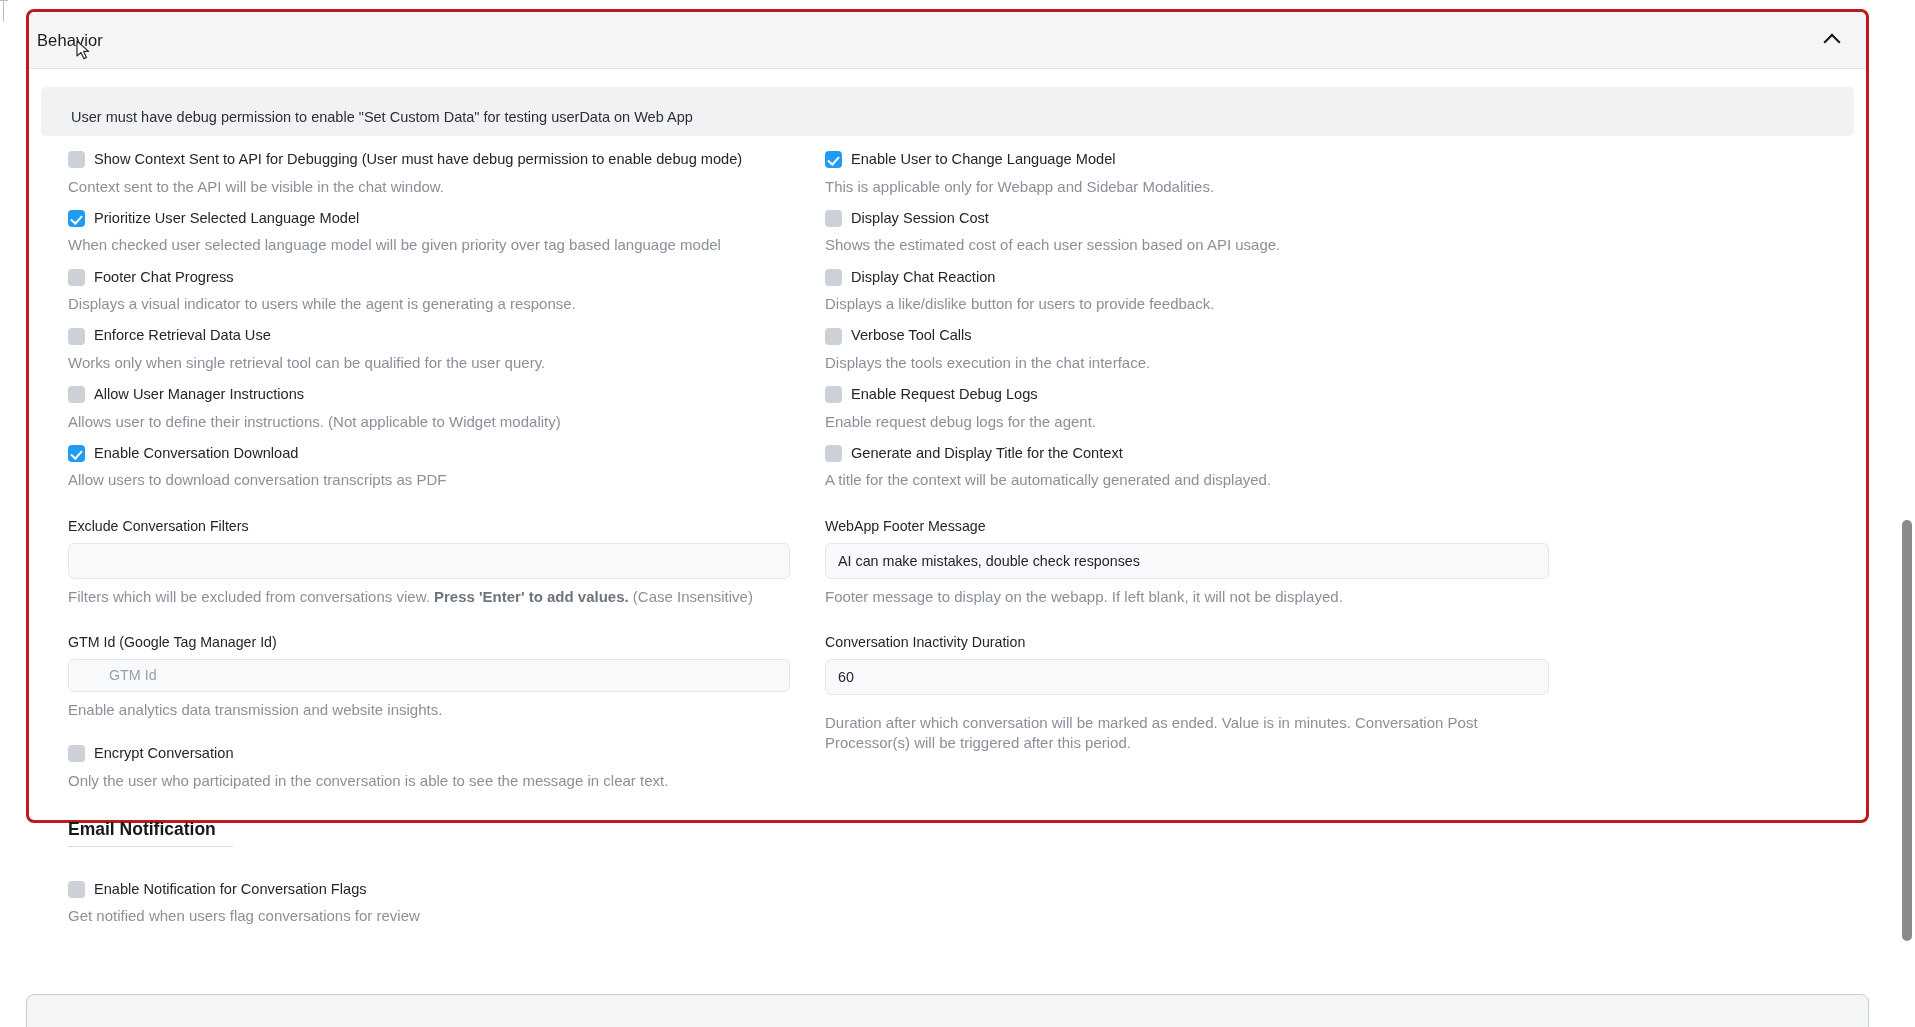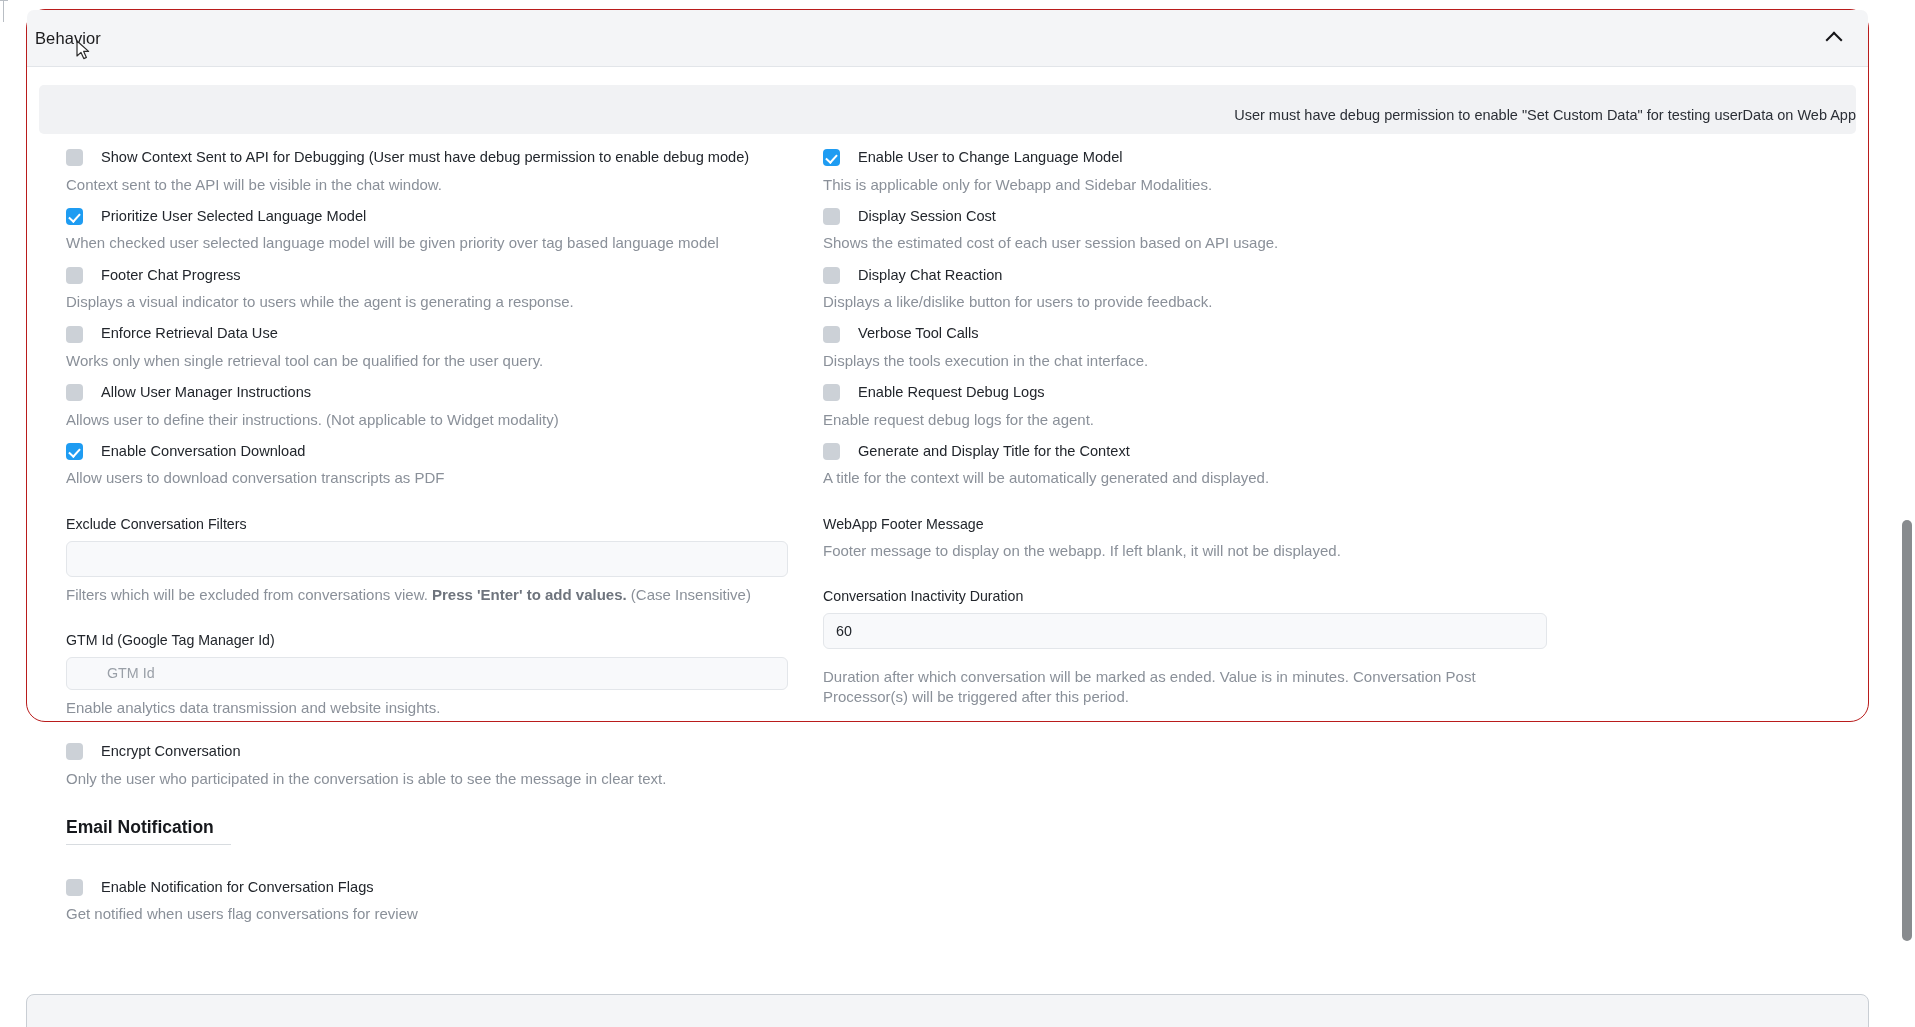--- a/index.html
+++ b/index.html
@@ -31,24 +31,24 @@
     left: 0px; top: 0px;
     width: 8px; height: 1px;
     background: #b9bec4;
   }
 
   
   .card {
     position: absolute;
     left: 26px; top: 9px;
     width: 1843px;
-    height: 713px;
+    height: 814px;
     background: #ffffff;
-    border: 1px solid #b91c1c;
-    border-radius: 19px;
+    border: 3px solid #b91c1c;
+    border-radius: 8px;
   }
   .card-header {
     height: 57px;
     background: #f4f5f7;
     border-bottom: 1px solid #e2e5e9;
     border-radius: 7px 7px 0 0;
     display: flex;
     align-items: center;
     justify-content: space-between;
     padding: 0 22px 0 8px;
@@ -85,38 +85,37 @@
   .info-banner {
     margin: 0 0 15px 0;
     background: #f1f2f4;
     border-radius: 5px;
     padding: 15px 0 4px 30px;
     font-size: 14.5px;
     color: #2b2f36;
     height: 49px;
     display: flex;
     align-items: center;
-    justify-content: flex-end;
   }
 
   
   .grid {
     display: grid;
     grid-template-columns: 756px 1px 745px;
     column-gap: 0;
     padding-left: 27px;
   }
   .col-left  { grid-column: 1; }
   .col-right { grid-column: 3; }
 
   
   .cb-row {
     display: flex;
     align-items: center;
-    gap: 18px;
+    gap: 9px;
     margin-top: 13px;
     cursor: pointer;
   }
   .cb-row:first-child { margin-top: 0; }
   .cb {
     width: 17px; height: 17px;
     border-radius: 4px;
     background: #ccd1d7;
     flex: 0 0 auto;
     position: relative;
@@ -357,20 +356,21 @@
           <div class="helper">Enable request debug logs for the agent.</div>
 
           <div class="cb-row">
             <span class="cb"></span>
             <span class="cb-label">Generate and Display Title for the Context</span>
           </div>
           <div class="helper">A title for the context will be automatically generated and displayed.</div>
 
           <div class="field">
             <div class="field-label">WebApp Footer Message</div>
+            <div class="input tall">AI can make mistakes, double check responses</div>
             <div class="helper">Footer message to display on the webapp. If left blank, it will not be displayed.</div>
           </div>
 
           <div class="field">
             <div class="field-label">Conversation Inactivity Duration</div>
             <div class="input tall">60</div>
             <div class="helper" style="max-width:722px;margin-top:18px;">Duration after which conversation will be marked as ended. Value is in minutes. Conversation Post Processor(s) will be triggered after this period.</div>
           </div>
 
         </div>

